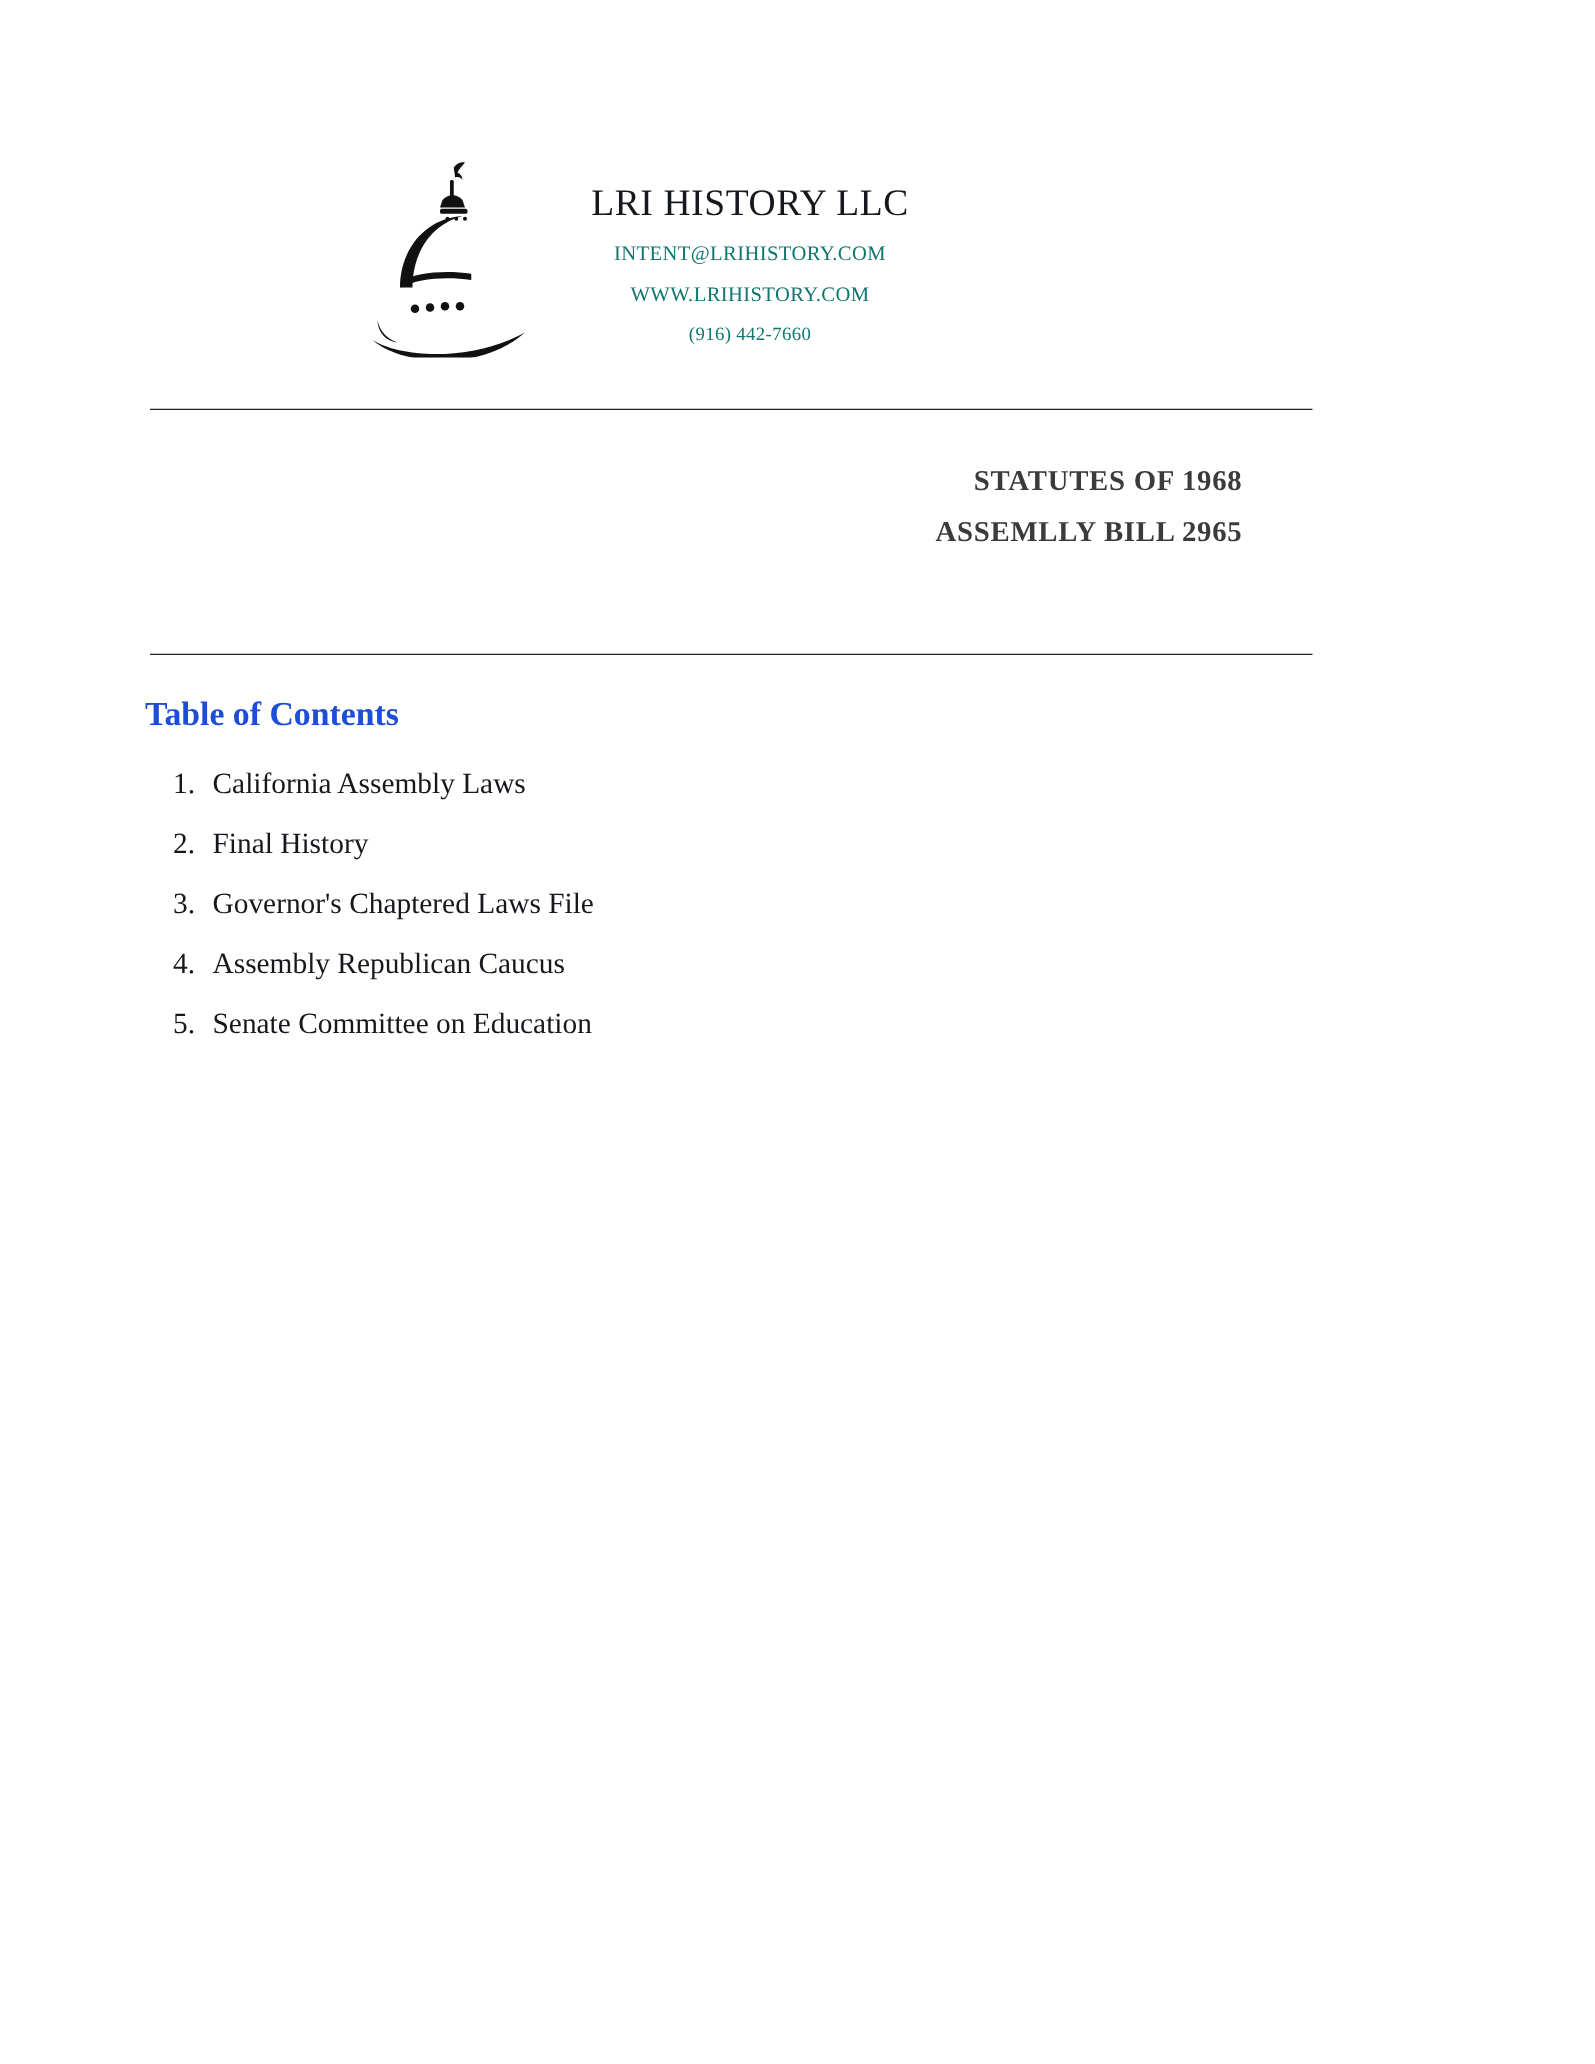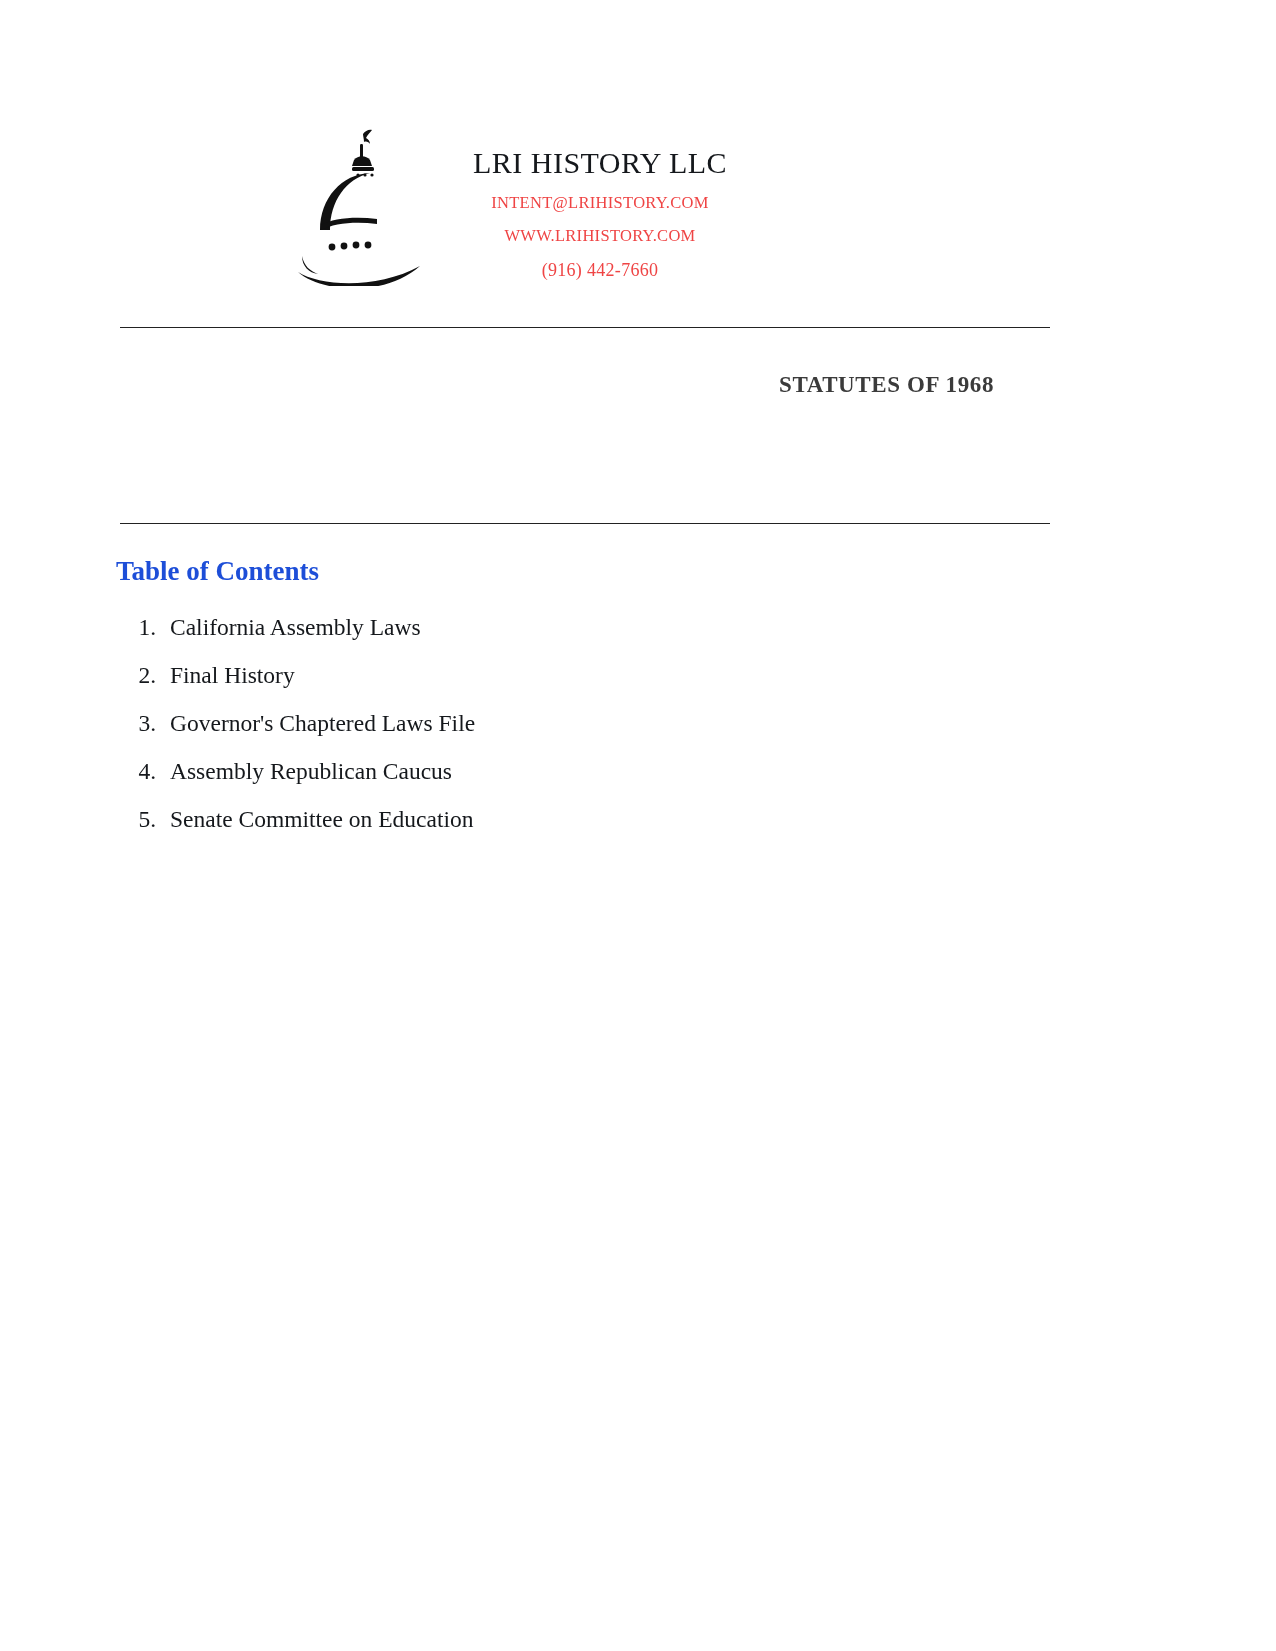--- a/index.html
+++ b/index.html
@@ -49,26 +49,26 @@
     font-family: "Liberation Serif", serif;
     font-size: 30px;
     letter-spacing: 0.5px;
     color: #15181c;
     white-space: nowrap;
   }
   .contact-line {
     font-family: "Liberation Serif", serif;
     font-size: 16.5px;
     letter-spacing: 0.3px;
-    color: #ef4444;
+    color: #0f766e;
     margin-top: 13px;
     white-space: nowrap;
   }
   .contact-line.phone {
-    font-size: 18px;
+    font-size: 15px;
     margin-top: 14px;
   }
 
   
   .hrule {
     position: absolute;
     left: 120px;
     width: 930px;
     height: 1px;
     background: #222;
@@ -168,20 +168,21 @@
       <div class="contact-line">INTENT@LRIHISTORY.COM</div>
       <div class="contact-line">WWW.LRIHISTORY.COM</div>
       <div class="contact-line phone">(916) 442-7660</div>
     </div>
   </div>
 
   <div class="hrule top"></div>
 
   <div class="title-block">
     <div class="title-line">STATUTES OF 1968</div>
+    <div class="title-line">ASSEMLLY BILL 2965</div>
   </div>
 
   <div class="hrule bottom"></div>
 
   <div class="toc-heading">Table of Contents</div>
 
   <ol class="toc-list">
     <li class="toc-item">
       <span class="toc-num">1.</span>
       <span class="toc-label">California Assembly Laws</span>

